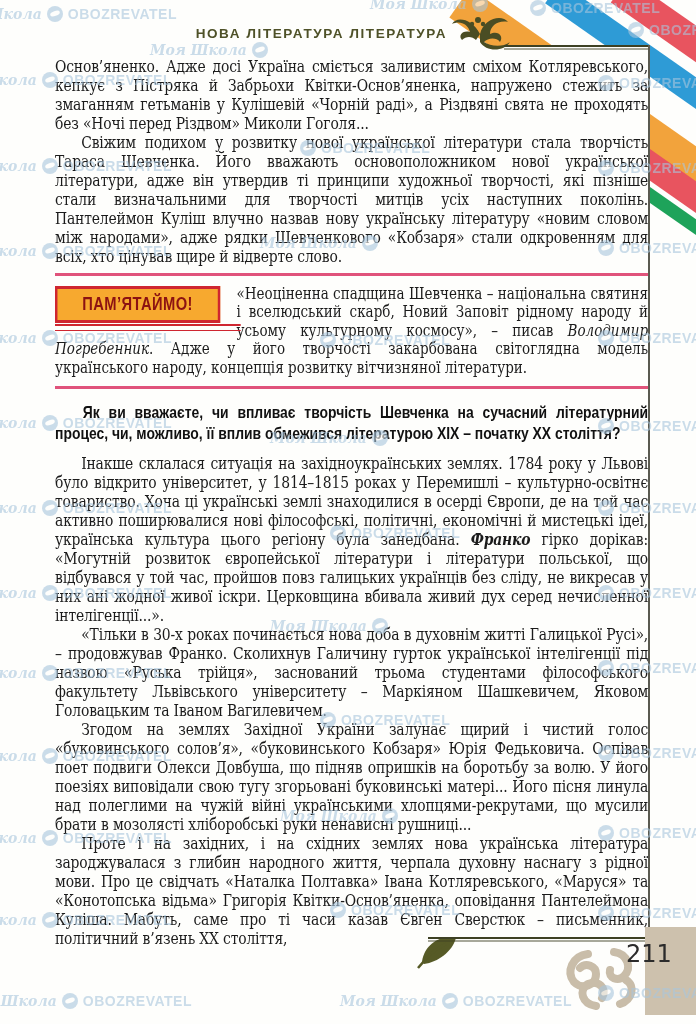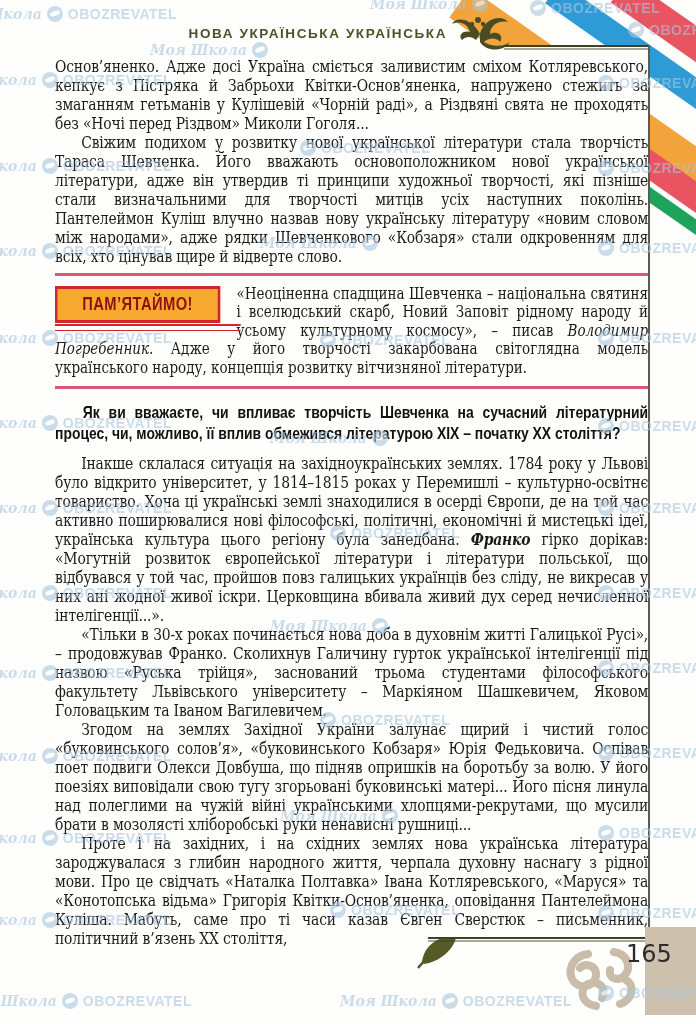--- a/index.html
+++ b/index.html
@@ -88,21 +88,21 @@
     <div class="stripe st-red"></div>
   </div>
   <div class="stripes-side">
     <div class="stripe st-orange"></div>
     <div class="stripe st-blue"></div>
     <div class="stripe st-red"></div>
     <div class="stripe st-red2"></div>
     <div class="stripe st-green"></div>
   </div>
 
-  <div class="header-title">НОВА УКРАЇНСЬКА УКРАЇНСЬКА</div>
+  <div class="header-title">НОВА ЛІТЕРАТУРА ЛІТЕРАТУРА</div>
   <span class="flourish">
     <svg width="62" height="42" viewBox="0 0 62 42">
       <g fill="#4a4d24">
         <path d="M30,24 C22,8 6,6 2,14 C10,10 18,14 20,22 C12,20 8,26 12,30 C16,26 22,26 26,30 Z"></path>
         <path d="M30,24 C34,8 52,4 58,12 C48,10 40,16 40,24 C48,20 54,26 50,32 C46,27 38,28 34,32 C40,36 52,38 60,32 C54,42 36,42 30,32 Z"></path>
         <circle cx="28" cy="10" r="3"></circle>
           <circle cx="22" cy="14" r="2.2"></circle>
           <circle cx="33" cy="14" r="2.2"></circle>
       </g>
     </svg>
@@ -144,21 +144,21 @@
   <span class="swirl">
     <svg width="88" height="66" viewBox="0 0 88 66">
       <g stroke="#c9bda9" stroke-width="8" fill="none" stroke-linecap="round">
         <path d="M30,8 C14,10 8,26 16,36 C24,44 38,40 38,28 C38,20 28,16 22,22"></path>
         <path d="M38,60 C24,58 20,44 30,38 C40,34 50,42 44,52"></path>
         <path d="M56,6 C70,8 74,22 66,30 C60,36 50,32 52,24"></path>
         <path d="M62,58 C74,54 78,40 68,34"></path>
       </g>
     </svg>
   </span>
-  <div class="page-number">165</div>
+  <div class="page-number">211</div>
 
   <div id="wm-layer">
       <div class="wm" style="left: -55px; top: 6px;">
         <span class="scr">Моя Школа</span>
         <span class="ic"></span>
         <span class="brand">OBOZREVATEL</span>
       </div>
       <div class="wm" style="left: 150px; top: 42px;">
         <span class="scr">Моя Школа</span>
         <span class="ic"></span>

